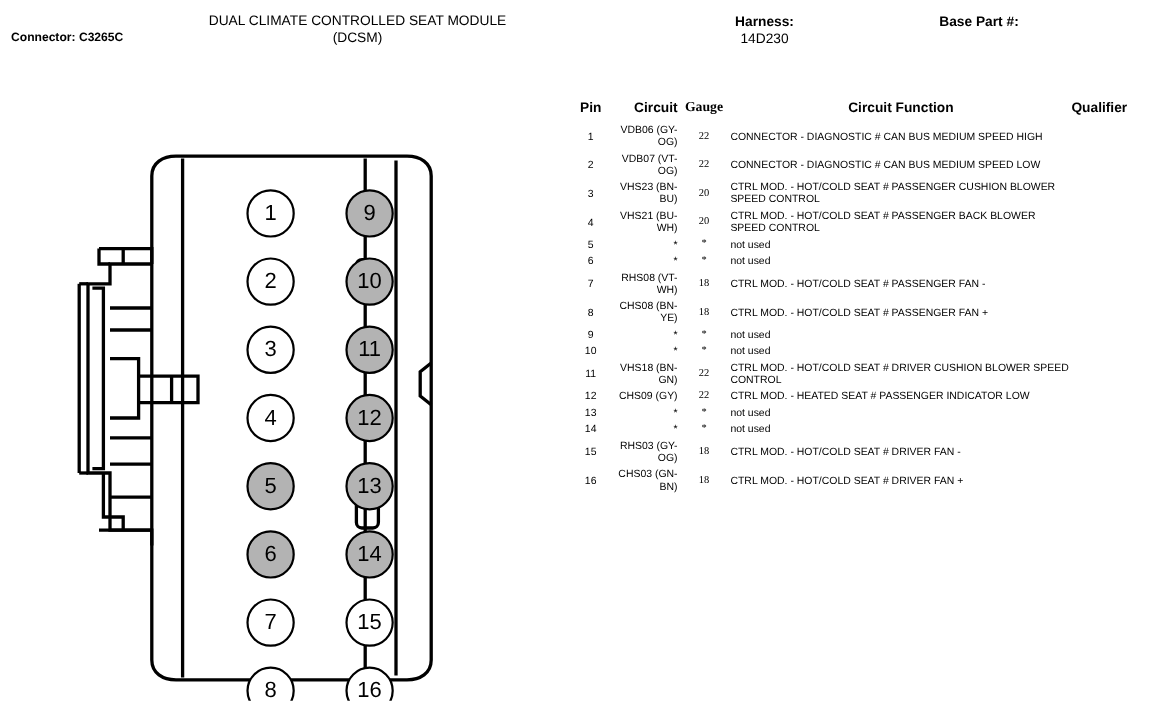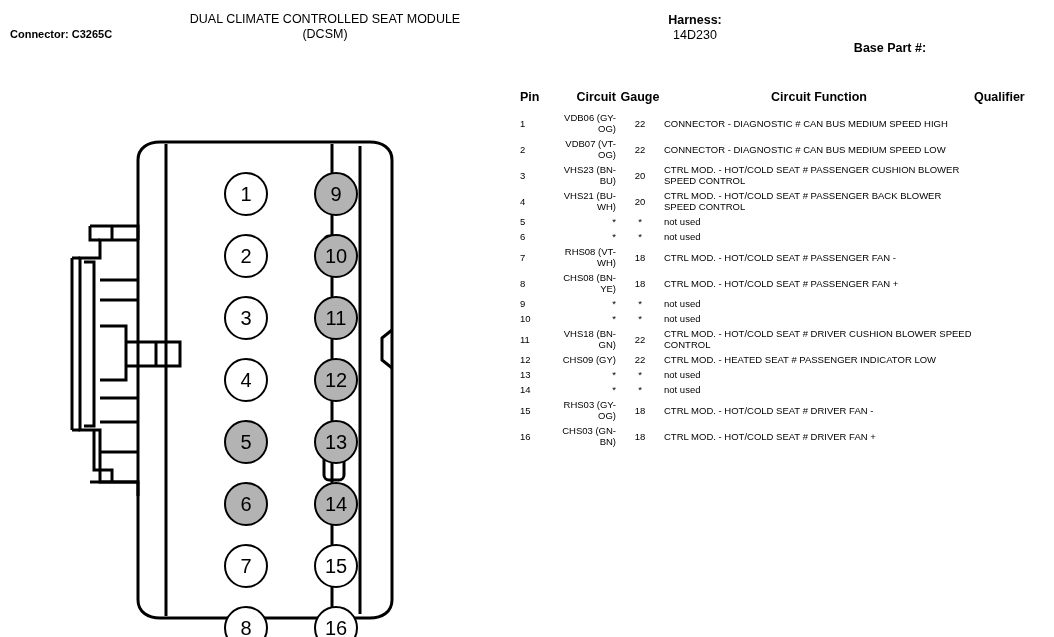--- a/index.html
+++ b/index.html
@@ -38,21 +38,21 @@
     font-size: 12.5px;
     font-weight: bold;
     line-height: 16px;
   }
   .hdr-value {
     font-size: 12.5px;
     line-height: 15px;
   }
   #hdr-desc { left: 175px; top: 12px; width: 300px; }
   #hdr-harness { left: 610px; top: 12px; width: 170px; }
-  #hdr-base { left: 790px; top: 12px; width: 200px; margin-top: 28px; }
+  #hdr-base { left: 790px; top: 12px; width: 200px; }
 
   
   #drawing {
     position: absolute;
     left: 60px;
     top: 130px;
     width: 400px;
     height: 500px;
   }
   #drawing svg { display: block; }
@@ -96,23 +96,23 @@
     vertical-align: middle;
     padding: 2px 0 2px 0;
     line-height: 11px;
   }
   col.c-pin { width: 34px; }
   col.c-circuit { width: 62px; }
   col.c-gauge { width: 48px; }
   col.c-func { width: 310px; }
   col.c-qual { width: 74px; }
 
-  th.h-pin, td.t-pin { text-align: left; margin-left: 24px; }
+  th.h-pin, td.t-pin { text-align: center; margin-left: 24px; }
   th.h-circuit, td.t-circuit { text-align: right; margin-left: 40px; }
-  th.h-gauge, td.t-gauge { text-align: center; }
+  th.h-gauge, td.t-gauge { text-align: center; font-family: Liberation Serif, serif; }
   th.h-func { text-align: center; }
   td.t-func { text-align: left; padding-left: 6px; }
   th.h-qual, td.t-qual { text-align: left; }
 </style>
 </head>
 <body>
 
 <div id="page">
 
   <div class="hdr-connector">Connector: C3265C</div>

